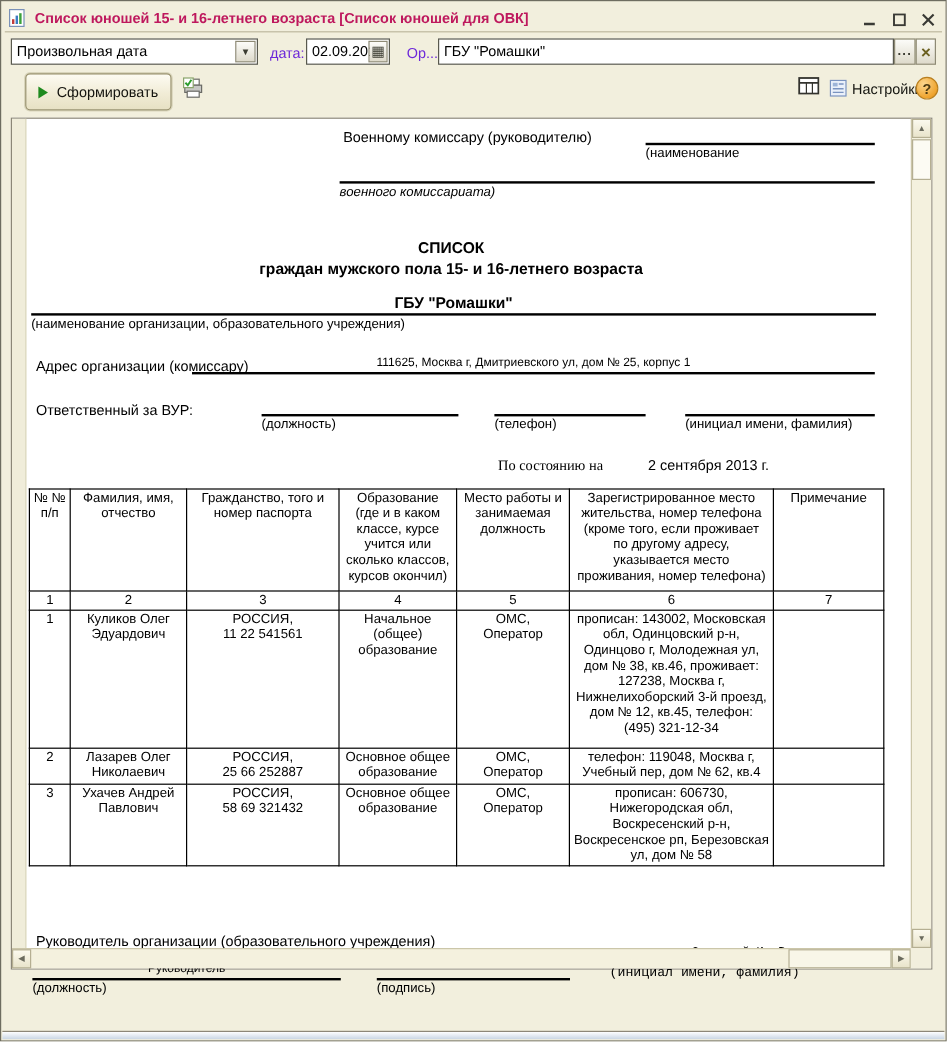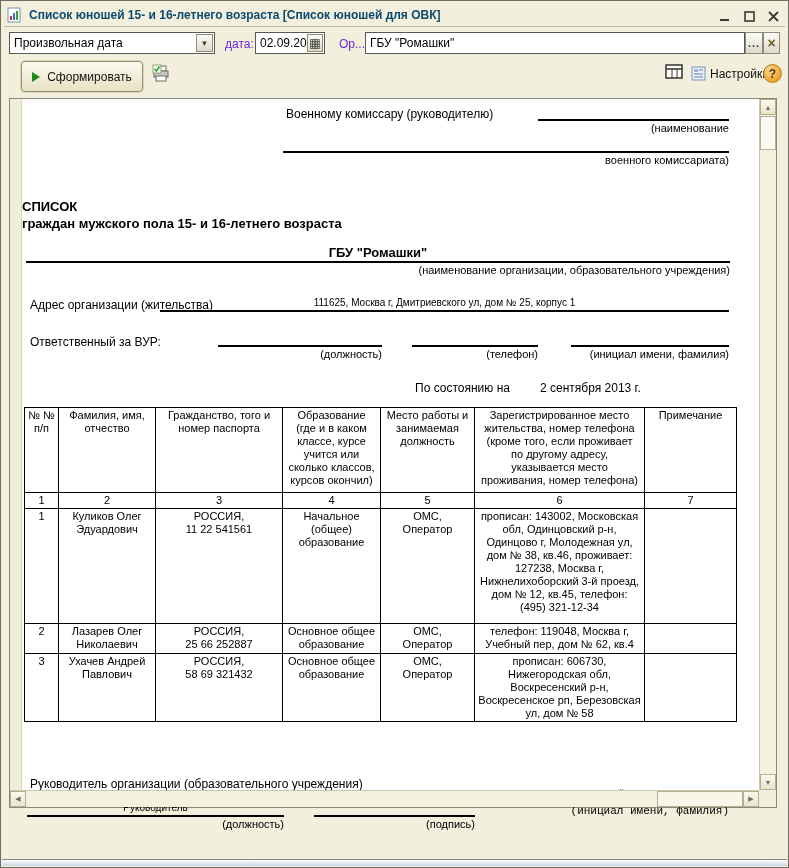--- a/index.html
+++ b/index.html
@@ -12,21 +12,21 @@
     overflow:hidden;
   }
 
   
   .titlebar {
     position:absolute; left:3px; top:2px; right:3px; height:24px;
     display:flex; align-items:center;
     border-bottom:1px solid #BDB89E;
   }
   .title-icon { width:16px; height:16px; margin:0 6px 0 3px; flex:none; }
-  .title-text { font-size:12px; font-weight:bold; color:#0c4a6e; white-space:nowrap; }
+  .title-text { font-size:12px; font-weight:bold; color:#be185d; white-space:nowrap; }
   .win-controls { margin-left:auto; display:flex; gap:8px; padding-right:4px; }
   .win-btn { width:16px; height:14px; display:flex; align-items:flex-end; justify-content:center; cursor:default; }
 
   
   .toolbar1 { position:absolute; left:0; top:28px; width:100%; height:28px; }
   .field {
     position:absolute; height:22px; top:3px; background:#FFFFFF;
     border:1px solid #59594E; font-size:12px; color:#000;
     display:flex; align-items:center; padding:0 4px; overflow:hidden; white-space:nowrap;
   }
@@ -66,24 +66,24 @@
     position:absolute; left:8px; top:97px; width:768px; height:710px;
     background:#FFFFFF; border:1px solid #8C8778;
   }
   .margin-strip {
     position:absolute; left:0; top:0; bottom:17px; width:12px;
     background:#F0EDDA; border-right:1px solid #DBD7BF;
   }
   .abs { position:absolute; }
   .doc-text { font-size:12px; color:#000; white-space:nowrap; }
   .bold { font-weight:bold; }
-  .center { text-align:left; }
+  .center { text-align:center; }
   .sig-block { position:absolute; }
   .sig-value { font-size:10px; text-align:center; border-bottom:2px solid #000; padding-bottom:1px; min-height:15px; white-space:nowrap; }
-  .sig-hint { font-size:11px; text-align:right; color:#000; padding-top:1px; white-space:nowrap; }
+  .sig-hint { font-size:11px; text-align:left; color:#000; padding-top:1px; white-space:nowrap; }
 
   
   table.doc-table { border-collapse:collapse; table-layout:fixed; width:713px; }
   table.doc-table td {
     border:1px solid #000; font-size:11px; line-height:13px;
     text-align:center; vertical-align:top; padding:1px 2px;
     white-space:pre-line; overflow:hidden; color:#000;
   }
 
   
@@ -200,53 +200,53 @@
   </div>
 
   <div class="docarea">
     <div class="margin-strip"></div>
 
     <div class="abs doc-text" style="left:276px; top:8px;">Военному комиссару (руководителю)</div>
     <div class="sig-block" style="left:528px; top:7px; width:191px;">
       <div class="sig-value"></div>
       <div class="sig-hint">(наименование</div>
     </div>
-    <div class="sig-block" style="left:273px; top:39px; width:446px;">
+    <div class="sig-block" style="left:273px; top:39px; width:446px;font-style:italic;">
       <div class="sig-value"></div>
       <div class="sig-hint">военного комиссариата)</div>
     </div>
 
     <div class="abs doc-text bold center" style="left:12px; top:100px; width:708px; font-size:13px;">СПИСОК</div>
     <div class="abs doc-text bold center" style="left:12px; top:117px; width:708px; font-size:13px;">граждан мужского пола 15- и 16-летнего возраста</div>
 
     <div class="sig-block" style="left:16px; top:146px; width:704px;">
       <div class="sig-value bold" style="font-size:13px;">ГБУ "Ромашки"</div>
       <div class="sig-hint">(наименование организации, образовательного учреждения)</div>
     </div>
 
-    <div class="abs doc-text" style="left:20px; top:199px;">Адрес организации (жительства)</div>
+    <div class="abs doc-text" style="left:20px; top:199px;">Адрес организации (комиссару)</div>
     <div class="sig-block" style="left:150px; top:198px; width:569px;">
       <div class="sig-value">111625, Москва г, Дмитриевского ул, дом № 25, корпус 1</div>
     </div>
 
     <div class="abs doc-text" style="left:20px; top:236px;">Ответственный за ВУР:</div>
     <div class="sig-block" style="left:208px; top:233px; width:164px;">
       <div class="sig-value"></div>
       <div class="sig-hint">(должность)</div>
     </div>
     <div class="sig-block" style="left:402px; top:233px; width:126px;">
       <div class="sig-value"></div>
       <div class="sig-hint">(телефон)</div>
     </div>
     <div class="sig-block" style="left:561px; top:233px; width:158px;">
       <div class="sig-value"></div>
       <div class="sig-hint">(инициал имени, фамилия)</div>
     </div>
 
-    <div class="abs doc-text" style="left:405px; top:282px;">По состоянию на</div>
+    <div class="abs doc-text" style="left:405px; top:282px;font-family:Liberation Serif, serif;">По состоянию на</div>
     <div class="abs doc-text" style="left:530px; top:282px;">2 сентября 2013 г.</div>
 
     <table class="doc-table abs" style="left:14px; top:308px;">
       <colgroup>
         <col style="width:34px">
           <col style="width:97px">
           <col style="width:127px">
           <col style="width:98px">
           <col style="width:94px">
           <col style="width:170px">

